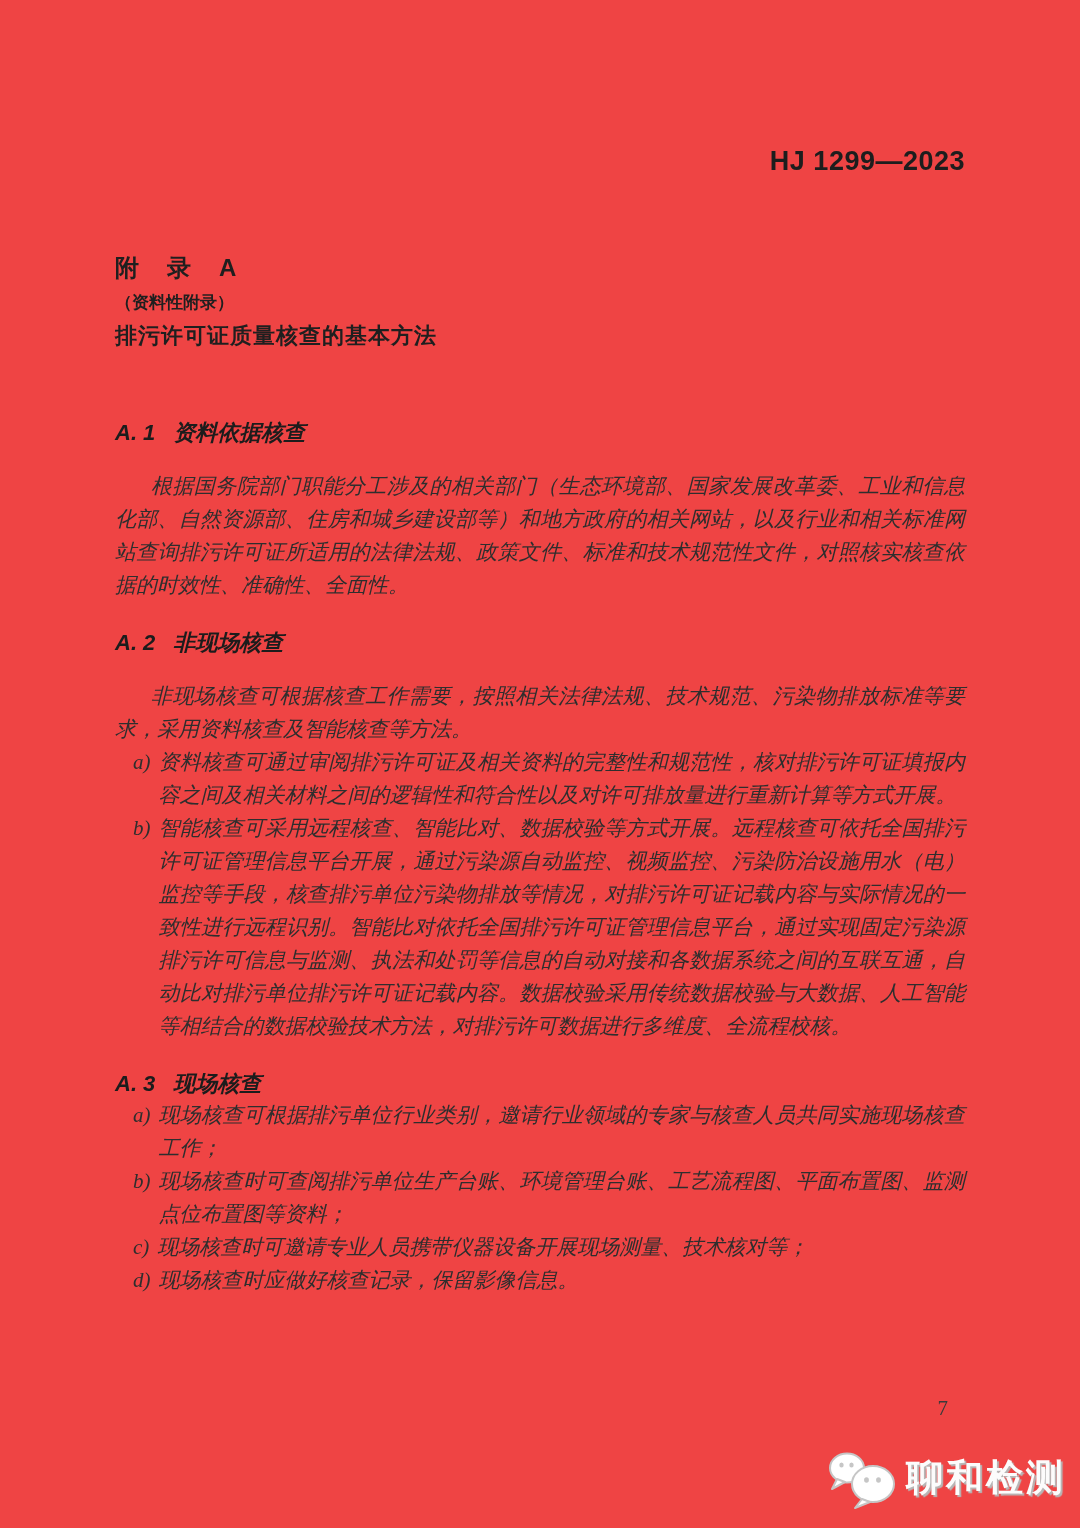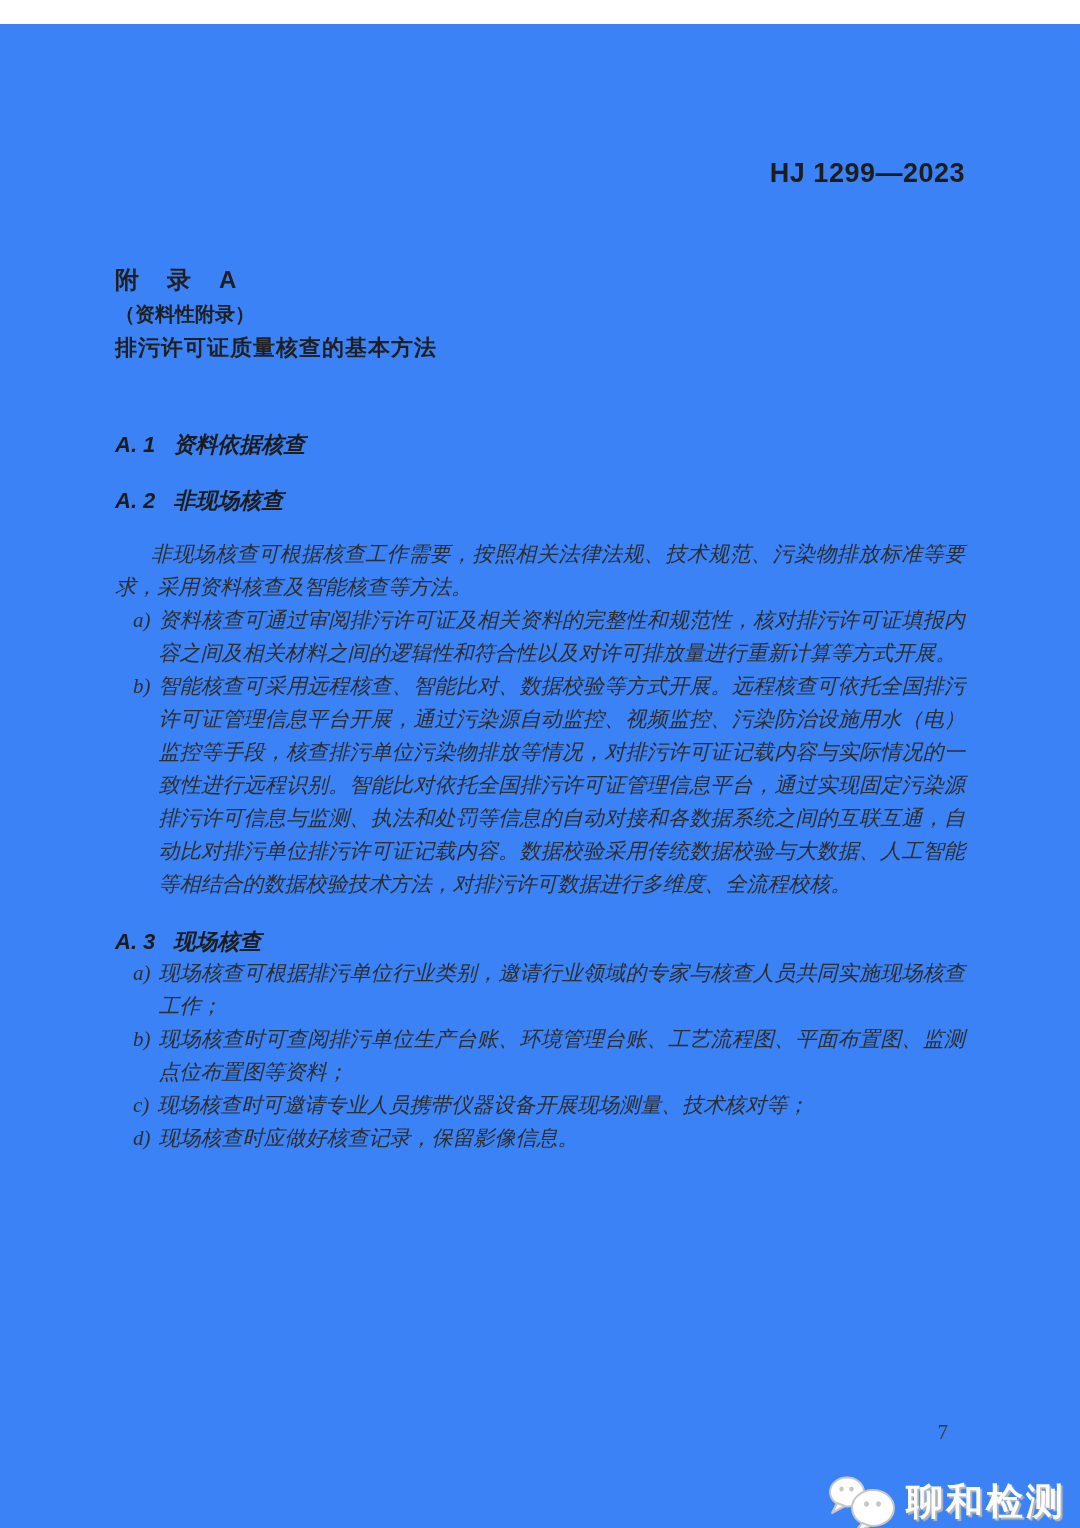--- a/index.html
+++ b/index.html
@@ -11,24 +11,23 @@
     width: 1080px;
     height: 1528px;
     position: relative;
     overflow: hidden;
     font-family: "Liberation Serif", "DejaVu Serif", serif;
     color: #2e2e2e;
   }
   .page {
     position: absolute;
     inset: 0;
-    padding: 4px 115px;
+    padding: 16px 115px;
     box-sizing: border-box;
-    background: #3b82f6;
-    margin-top: 24px;
+    background: #ef4444;
   }
   
   .doc-header {
     padding-top: 130px;
     text-align: right;
     line-height: 30px;
   }
   .std-code {
     font-family: "Liberation Sans", "DejaVu Sans", sans-serif;
     font-weight: bold;
@@ -38,21 +37,21 @@
   }
   
   .title-block {
     margin-top: 70px;
     text-align: left;
     font-family: "Liberation Sans", "DejaVu Sans", sans-serif;
     font-weight: bold;
     color: #1f1f1f;
   }
   .title-line1 { font-size: 24px; line-height: 36px; letter-spacing: 2px; }
-  .title-line2 { font-size: 20px; line-height: 33px; }
+  .title-line2 { font-size: 17px; line-height: 33px; }
   .title-line3 { font-size: 22px; line-height: 33px; letter-spacing: 1px; }
 
   
   .section { margin-top: 26px; font-style: italic; }
   .section--first { margin-top: 66px; }
   .sec-heading {
     margin: 0;
     font-family: "Liberation Sans", "DejaVu Sans", sans-serif;
     font-weight: bold;
     font-size: 22px;
@@ -120,20 +119,21 @@
   <div class="title-block">
     <div class="title-line1">附　录　A</div>
     <div class="title-line2">（资料性附录）</div>
     <div class="title-line3">排污许可证质量核查的基本方法</div>
   </div>
 
   <div class="section section--first">
     <h2 class="sec-heading">
       <span class="sec-num">A. 1</span><span class="sec-title">资料依据核查</span>
     </h2>
+    <p class="body-para">根据国务院部门职能分工涉及的相关部门（生态环境部、国家发展改革委、工业和信息化部、自然资源部、住房和城乡建设部等）和地方政府的相关网站，以及行业和相关标准网站查询排污许可证所适用的法律法规、政策文件、标准和技术规范性文件，对照核实核查依据的时效性、准确性、全面性。</p>
   </div>
 
   <div class="section">
     <h2 class="sec-heading">
       <span class="sec-num">A. 2</span><span class="sec-title">非现场核查</span>
     </h2>
     <p class="body-para">非现场核查可根据核查工作需要，按照相关法律法规、技术规范、污染物排放标准等要求，采用资料核查及智能核查等方法。</p>
     <div class="item-list">
       <div class="list-item">
         <span class="li-label">a)</span>

